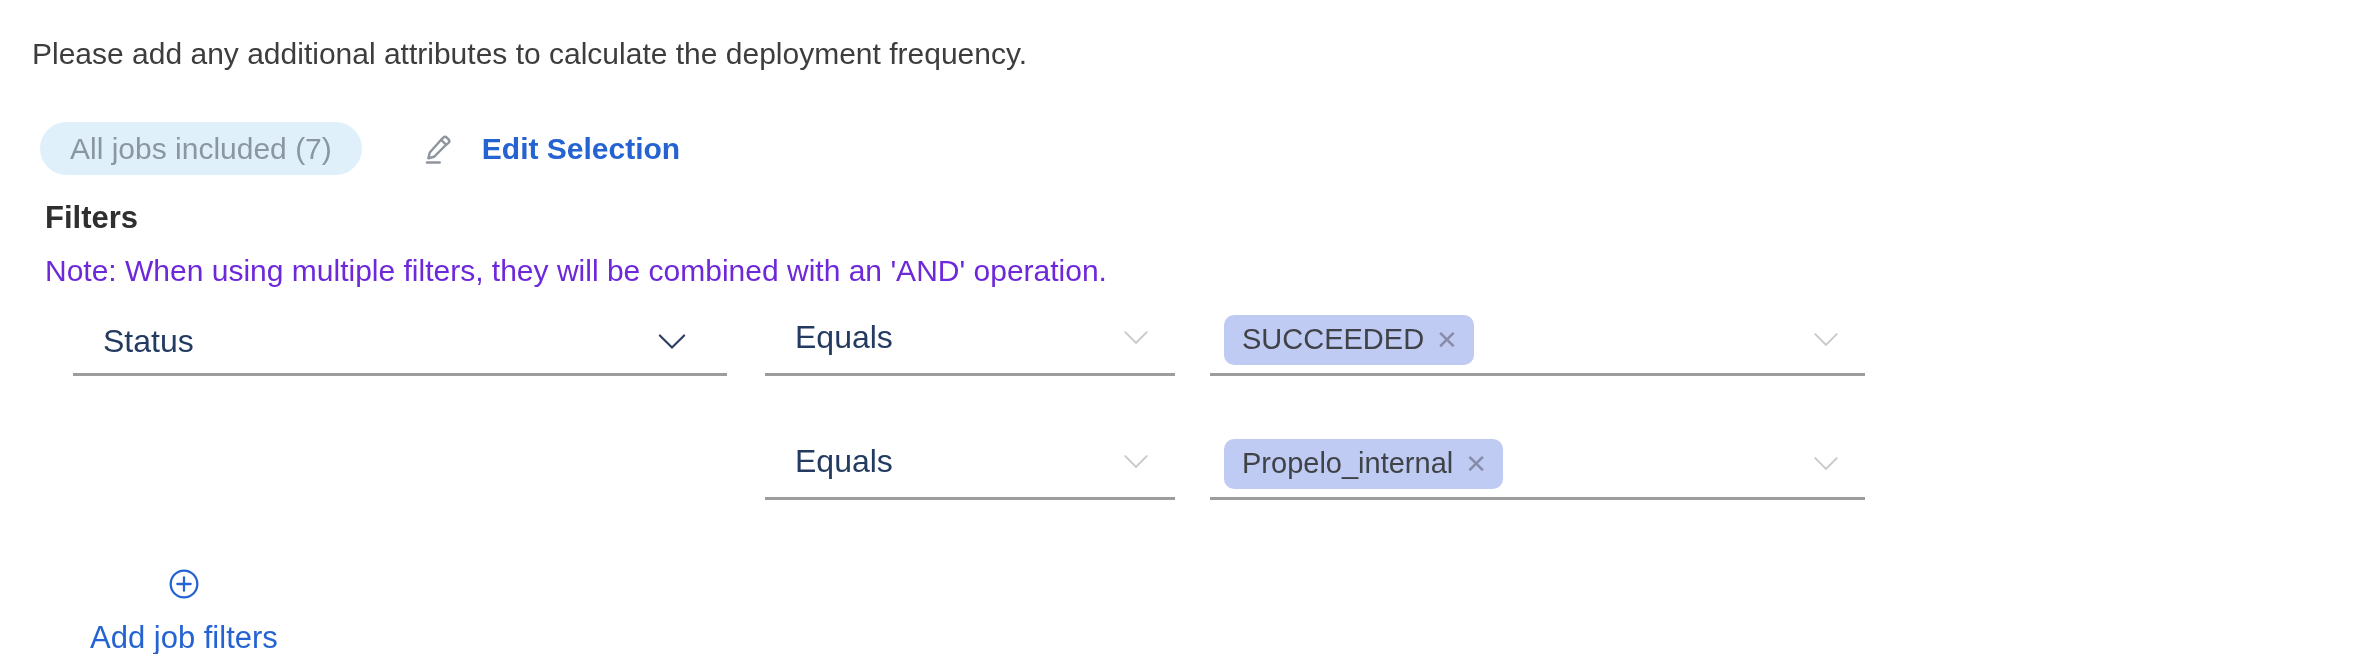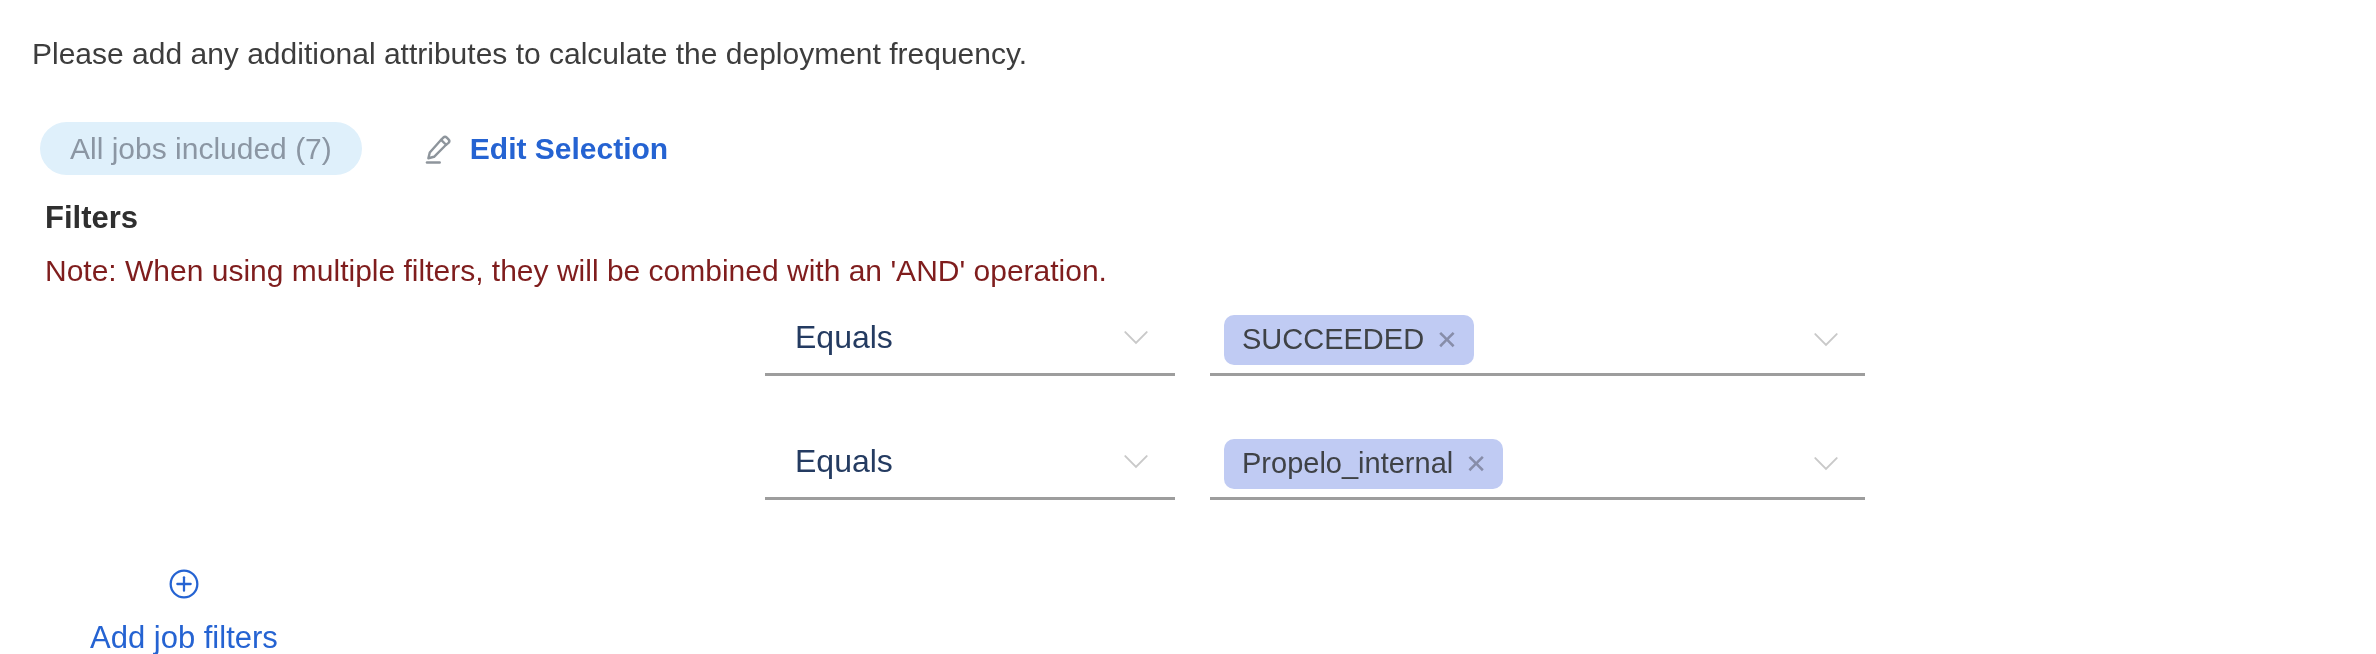--- a/index.html
+++ b/index.html
@@ -36,21 +36,21 @@
     border-radius: 27px;
     background: #dff0fb;
     color: #8b96a3;
     font-size: 30px;
     font-weight: 500;
     white-space: nowrap;
   }
   .edit-link {
     display: inline-flex;
     align-items: center;
-    gap: 14px;
+    gap: 26px;
     margin-left: 60px;
     cursor: pointer;
     text-decoration: none;
   }
   .edit-link .pencil { width: 34px; height: 34px; }
   .edit-link .edit-label {
     color: #2563d2;
     font-size: 30px;
     font-weight: 700;
     white-space: nowrap;
@@ -63,21 +63,21 @@
     top: 200px;
     font-size: 31px;
     font-weight: 700;
     color: #2f2f2f;
   }
   .filters-note {
     position: absolute;
     left: 45px;
     top: 254px;
     font-size: 30px;
-    color: #7f1d1d;
+    color: #6d28d9;
   }
 
   
   .filter-row { position: absolute; left: 0; width: 2376px; height: 66px; }
   .filter-row.row-0 { top: 310px; }
   .filter-row.row-1 { top: 434px; }
 
   .field {
     position: absolute;
     top: 0;
@@ -173,20 +173,27 @@
         </svg>
       </span>
       <span class="edit-label">Edit Selection</span>
     </a>
   </div>
 
   <h3 class="filters-heading">Filters</h3>
   <p class="filters-note">Note: When using multiple filters, they will be combined with an 'AND' operation.</p>
 
   <div class="filter-row row-0">
+    <div class="field attr">
+      <span class="field-label">Status</span>
+      <span class="spacer"></span>
+      <svg class="chev dark" viewBox="0 0 24 14" fill="none" stroke="#2b3f63" stroke-width="1.8" stroke-linecap="round">
+          <polyline points="2,2 12,12 22,2"></polyline>
+        </svg>
+    </div>
     <div class="field op">
       <span class="field-label">Equals</span>
       <span class="spacer"></span>
       <svg class="chev gray" viewBox="0 0 24 14" fill="none" stroke="#c9c9c9" stroke-width="1.8" stroke-linecap="round">
           <polyline points="2,2 12,12 22,2"></polyline>
         </svg>
     </div>
     <div class="field val">
       <span class="tag">
         <span class="tag-label">SUCCEEDED</span>

